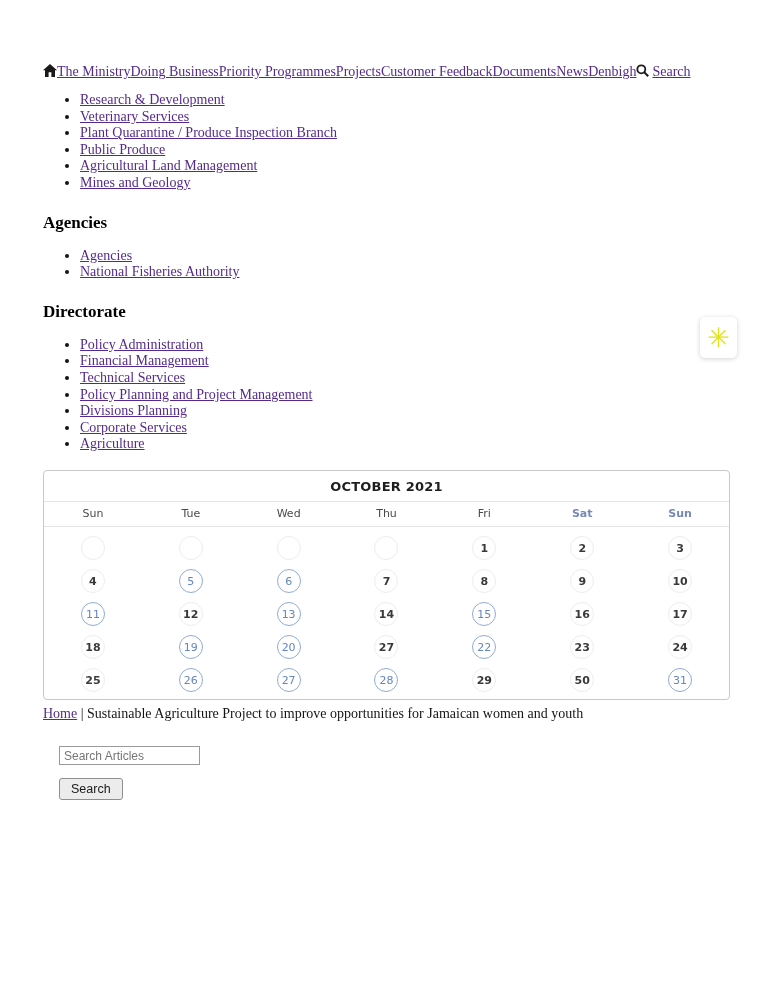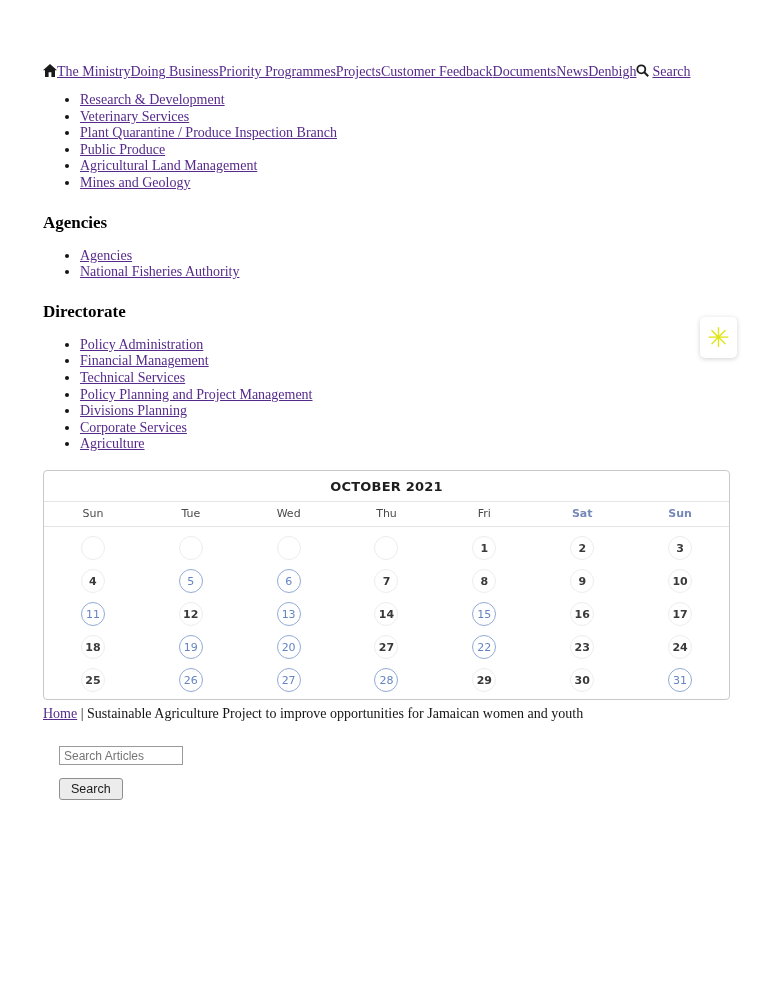--- a/index.html
+++ b/index.html
@@ -64,21 +64,21 @@
     font-weight: 400; cursor: pointer;
   }
 
   
   .breadcrumb { margin: 6px 0 11px; font-size: 14px; color: #141414; }
   .breadcrumb a { color: var(--link, #552a8b); text-decoration: underline; }
 
   
   .article-search { margin: 24px 0 0 16px; }
   .search-input {
-    display: block; width: 124px; height: 19px; padding: 2px 4px;
+    display: block; width: 141px; height: 19px; padding: 2px 4px;
     border: 1px solid #9a9a9a; border-radius: 0;
     font-family: "Liberation Sans", sans-serif; font-size: 12px; color: #222;
   }
   .search-input::placeholder { color: #757575; }
   .search-button {
     display: block; margin-top: 13px;
     font-family: "Liberation Sans", sans-serif; font-size: 12.5px; color: #1a1a1a;
     background: #ececec; border: 1px solid #8f8f8f; border-radius: 3px;
     padding: 3px 11px; cursor: pointer;
   }
@@ -248,21 +248,21 @@
         <div class="cal-cell">
           <a href="#" class="day-circle event">27</a>
         </div>
         <div class="cal-cell">
           <a href="#" class="day-circle event">28</a>
         </div>
         <div class="cal-cell">
           <span class="day-circle plain">29</span>
         </div>
         <div class="cal-cell">
-          <span class="day-circle plain">30</span>
+          <span class="day-circle plain">50</span>
         </div>
         <div class="cal-cell">
           <a href="#" class="day-circle event">31</a>
         </div>
       </div>
   </div>
 
   <p class="breadcrumb"><a href="#">Home</a><span> | </span><span>Sustainable Agriculture Project to improve opportunities for Jamaican women and youth</span></p>
 
   <div class="article-search">

